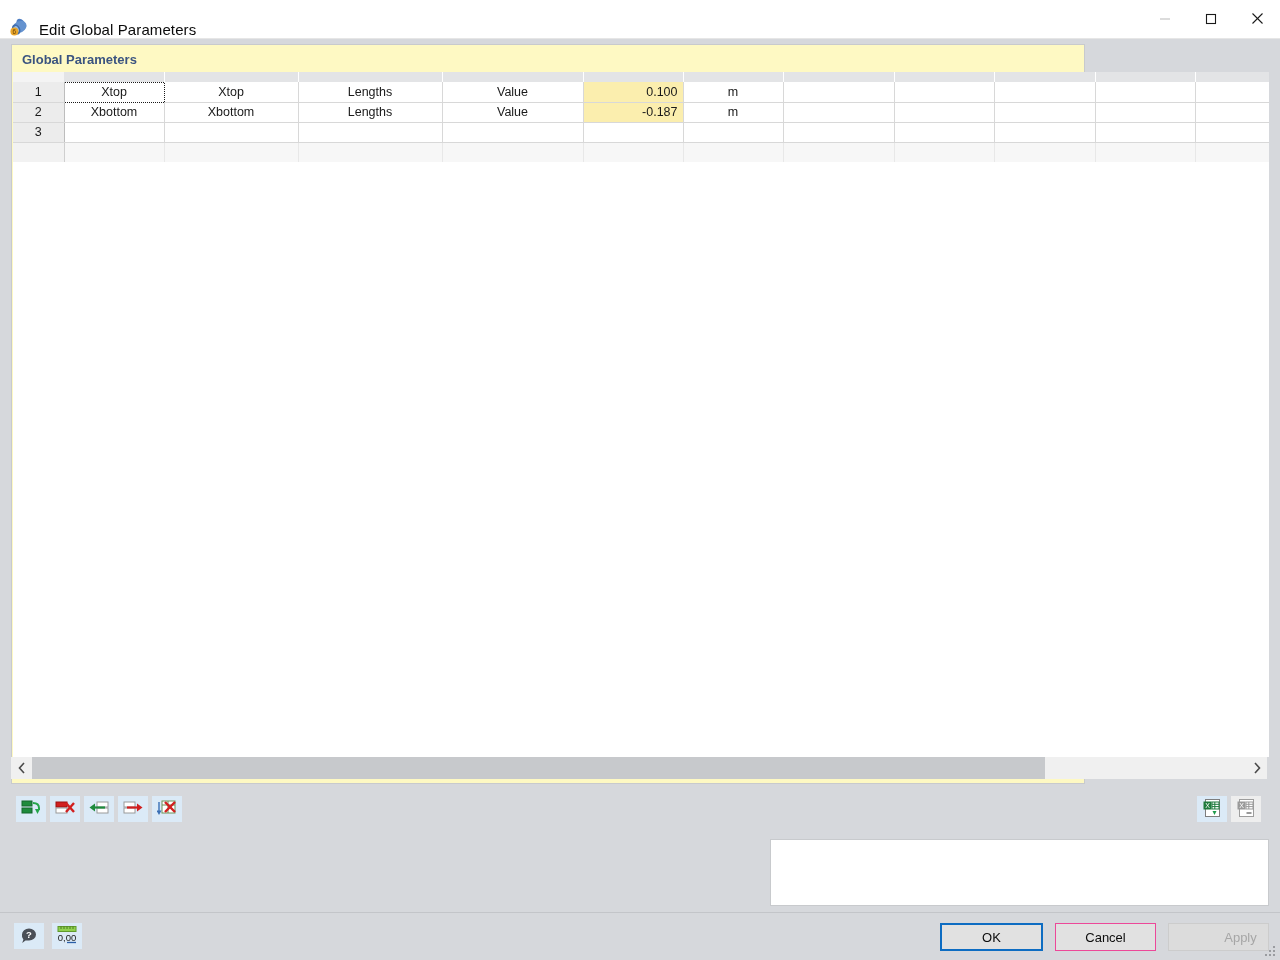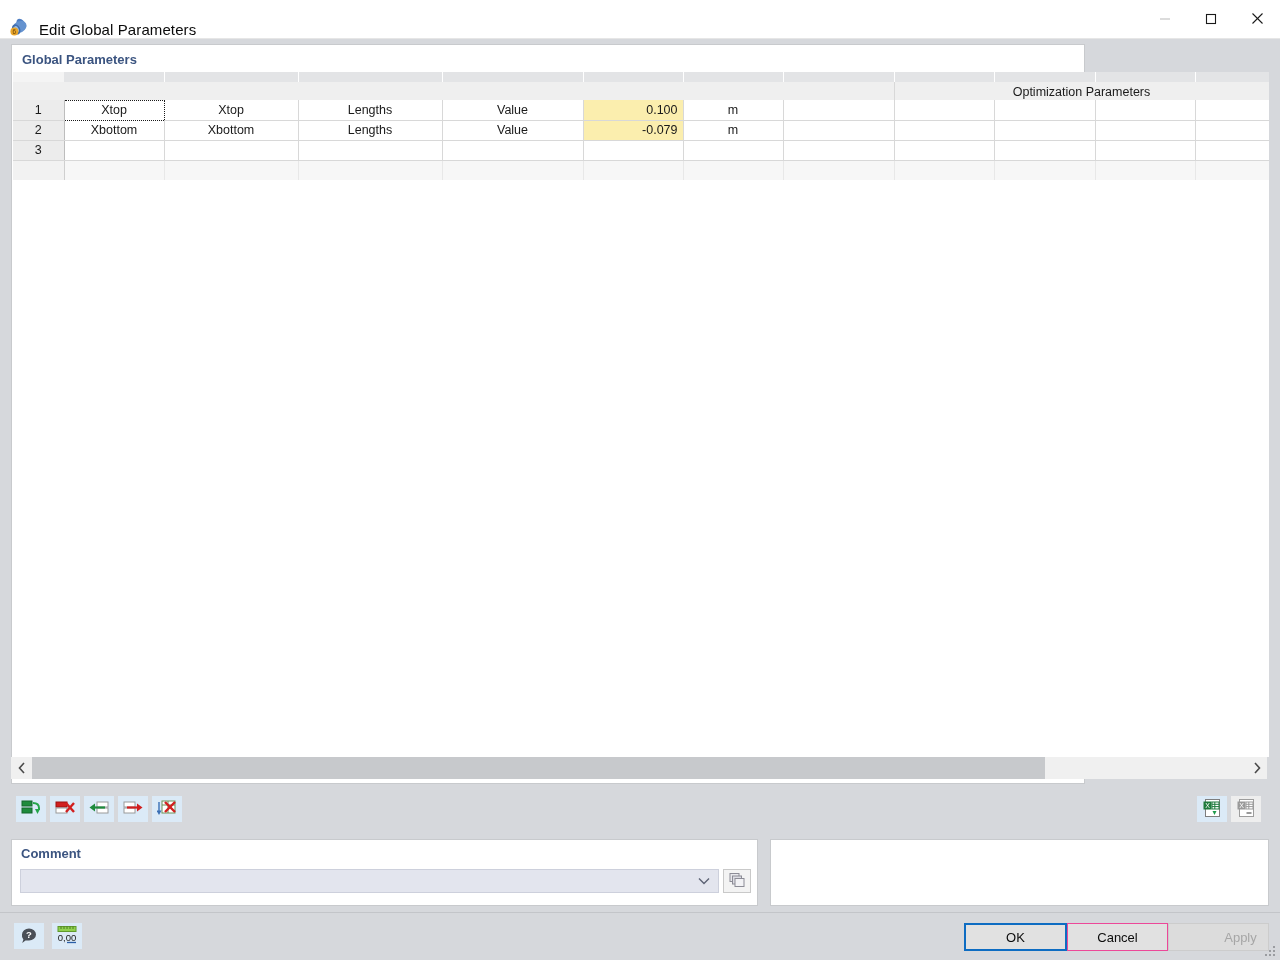--- a/index.html
+++ b/index.html
@@ -36,21 +36,21 @@
 
   
   .dialog-body {
     position: absolute; left: 0; top: 39px; width: 1280px; height: 921px;
     background: #d6d8dc;
   }
 
   
   .group-panel {
     position: absolute; left: 11px; top: 5px; width: 1074px; height: 740px;
-    background: #ffffff;
+    background: #fef9c3;
     border: 1px solid #c8cacd;
   }
   .group-title {
     position: absolute; left: 10px; top: 7px;
     font-size: 13px; font-weight: bold; color: #3b5480;
   }
 
   
   .table-wrap {
     position: absolute; left: 1px; top: 27px; width: 1256px; height: 685px;
@@ -205,21 +205,21 @@
     position: absolute; left: 770px; top: 800px; width: 499px; height: 67px;
     background: #ffffff; border: 1px solid #c8cacd;
   }
 
   
   .footer {
     position: absolute; left: 0; top: 873px; width: 1280px; height: 48px;
     background: #d6d8dc; border-top: 1px solid #c3c5c9;
   }
   .footer-left { position: absolute; left: 14px; top: 10px; display: flex; gap: 8px; }
-  .footer-btns { position: absolute; right: 11px; top: 10px; display: flex; gap: 0; }
+  .footer-btns { position: absolute; right: 11px; top: 10px; display: flex; gap: 12px; }
   .btn {
     width: 101px; height: 28px;
     background: #e1e1e1; border: 1px solid #ec4899;
     font-size: 13px; color: #0c0c0c;
     display: flex; align-items: center; justify-content: center;
   }
   .btn.default { border: 2px solid #0d6cc2; width: 103px; }
   .btn.disabled { color: #a6a6a6; border-color: #cccccc; background: #dcdcdc; padding-left: 44px; }
   .grip {
     position: absolute; right: 3px; bottom: 2px; width: 12px; height: 12px;
@@ -295,24 +295,20 @@
             <td></td>
             <td></td>
             <td></td>
             <td></td>
             <td></td>
             <td></td>
             <td></td>
             <td></td>
             <td></td>
           </tr>
-          <tr class="grouphdr">
-            <th class="blank" colspan="8"></th>
-            <th class="optgroup" colspan="4">Optimization Parameters</th>
-          </tr>
         </thead>
         <tbody>
           <tr class="drow">
             <td class="nocell">1</td>
             <td class="focused">Xtop</td>
             <td>Xtop</td>
             <td>Lengths</td>
             <td>Value</td>
             <td class="valcell">0.100</td>
             <td>m</td>
@@ -321,21 +317,21 @@
             <td></td>
             <td></td>
             <td></td>
           </tr>
           <tr class="drow">
             <td class="nocell">2</td>
             <td>Xbottom</td>
             <td>Xbottom</td>
             <td>Lengths</td>
             <td>Value</td>
-            <td class="valcell">-0.079</td>
+            <td class="valcell">-0.187</td>
             <td>m</td>
             <td></td>
             <td></td>
             <td></td>
             <td></td>
             <td></td>
           </tr>
           <tr class="drow">
             <td class="nocell">3</td>
             <td></td>
@@ -472,42 +468,20 @@
             <line x1="10" y1="6.3" x2="17" y2="6.3" stroke="#9a9a9a"></line>
             <line x1="10" y1="8.6" x2="17" y2="8.6" stroke="#9a9a9a"></line>
             <line x1="12.8" y1="4" x2="12.8" y2="11" stroke="#9a9a9a"></line>
             <rect x="10.5" y="14" width="5" height="2" fill="#9a9a9a"></rect>
           </svg>
         </span>
       </span>
     </div>
   </div>
 
-  <div class="comment-panel">
-    <div class="comment-title">Comment</div>
-    <div class="comment-row">
-      <div class="comment-combo">
-        <span style="padding-left:6px;font-size:12.5px;"></span>
-        <span class="combo-caret">
-          <svg width="12" height="8" viewBox="0 0 12 8">
-              <polyline points="1,1.5 6,6.5 11,1.5" fill="none" stroke="#5d6375" stroke-width="1.4"></polyline>
-            </svg>
-        </span>
-      </div>
-      <div class="comment-extra-btn">
-        <span>
-          <svg width="17" height="16" viewBox="0 0 17 16">
-            <rect x="1" y="1.5" width="9" height="8" fill="#e8e8ec" stroke="#8c8c96"></rect>
-            <rect x="3.5" y="4" width="9" height="8" fill="#dcdce3" stroke="#8c8c96"></rect>
-            <rect x="6" y="6.5" width="9" height="8" fill="#f2f2f5" stroke="#8c8c96"></rect>
-          </svg>
-        </span>
-      </div>
-    </div>
-  </div>
 
   <div class="right-white-panel"></div>
 
   <div class="footer">
     <div class="footer-left">
       <span class="tb-btn">
         <span>
           <svg width="20" height="20" viewBox="0 0 20 20">
             <path d="M3 9.5a7 6 0 1 1 7 6 H6.5 L3.2 18 L4.4 14.6 A6 6 0 0 1 3 9.5z" fill="#4a4f57"></path>
             <text x="10" y="13" font-size="9.5" font-weight="bold" text-anchor="middle" fill="#ffffff" font-family="'Liberation Sans',sans-serif">?</text>

